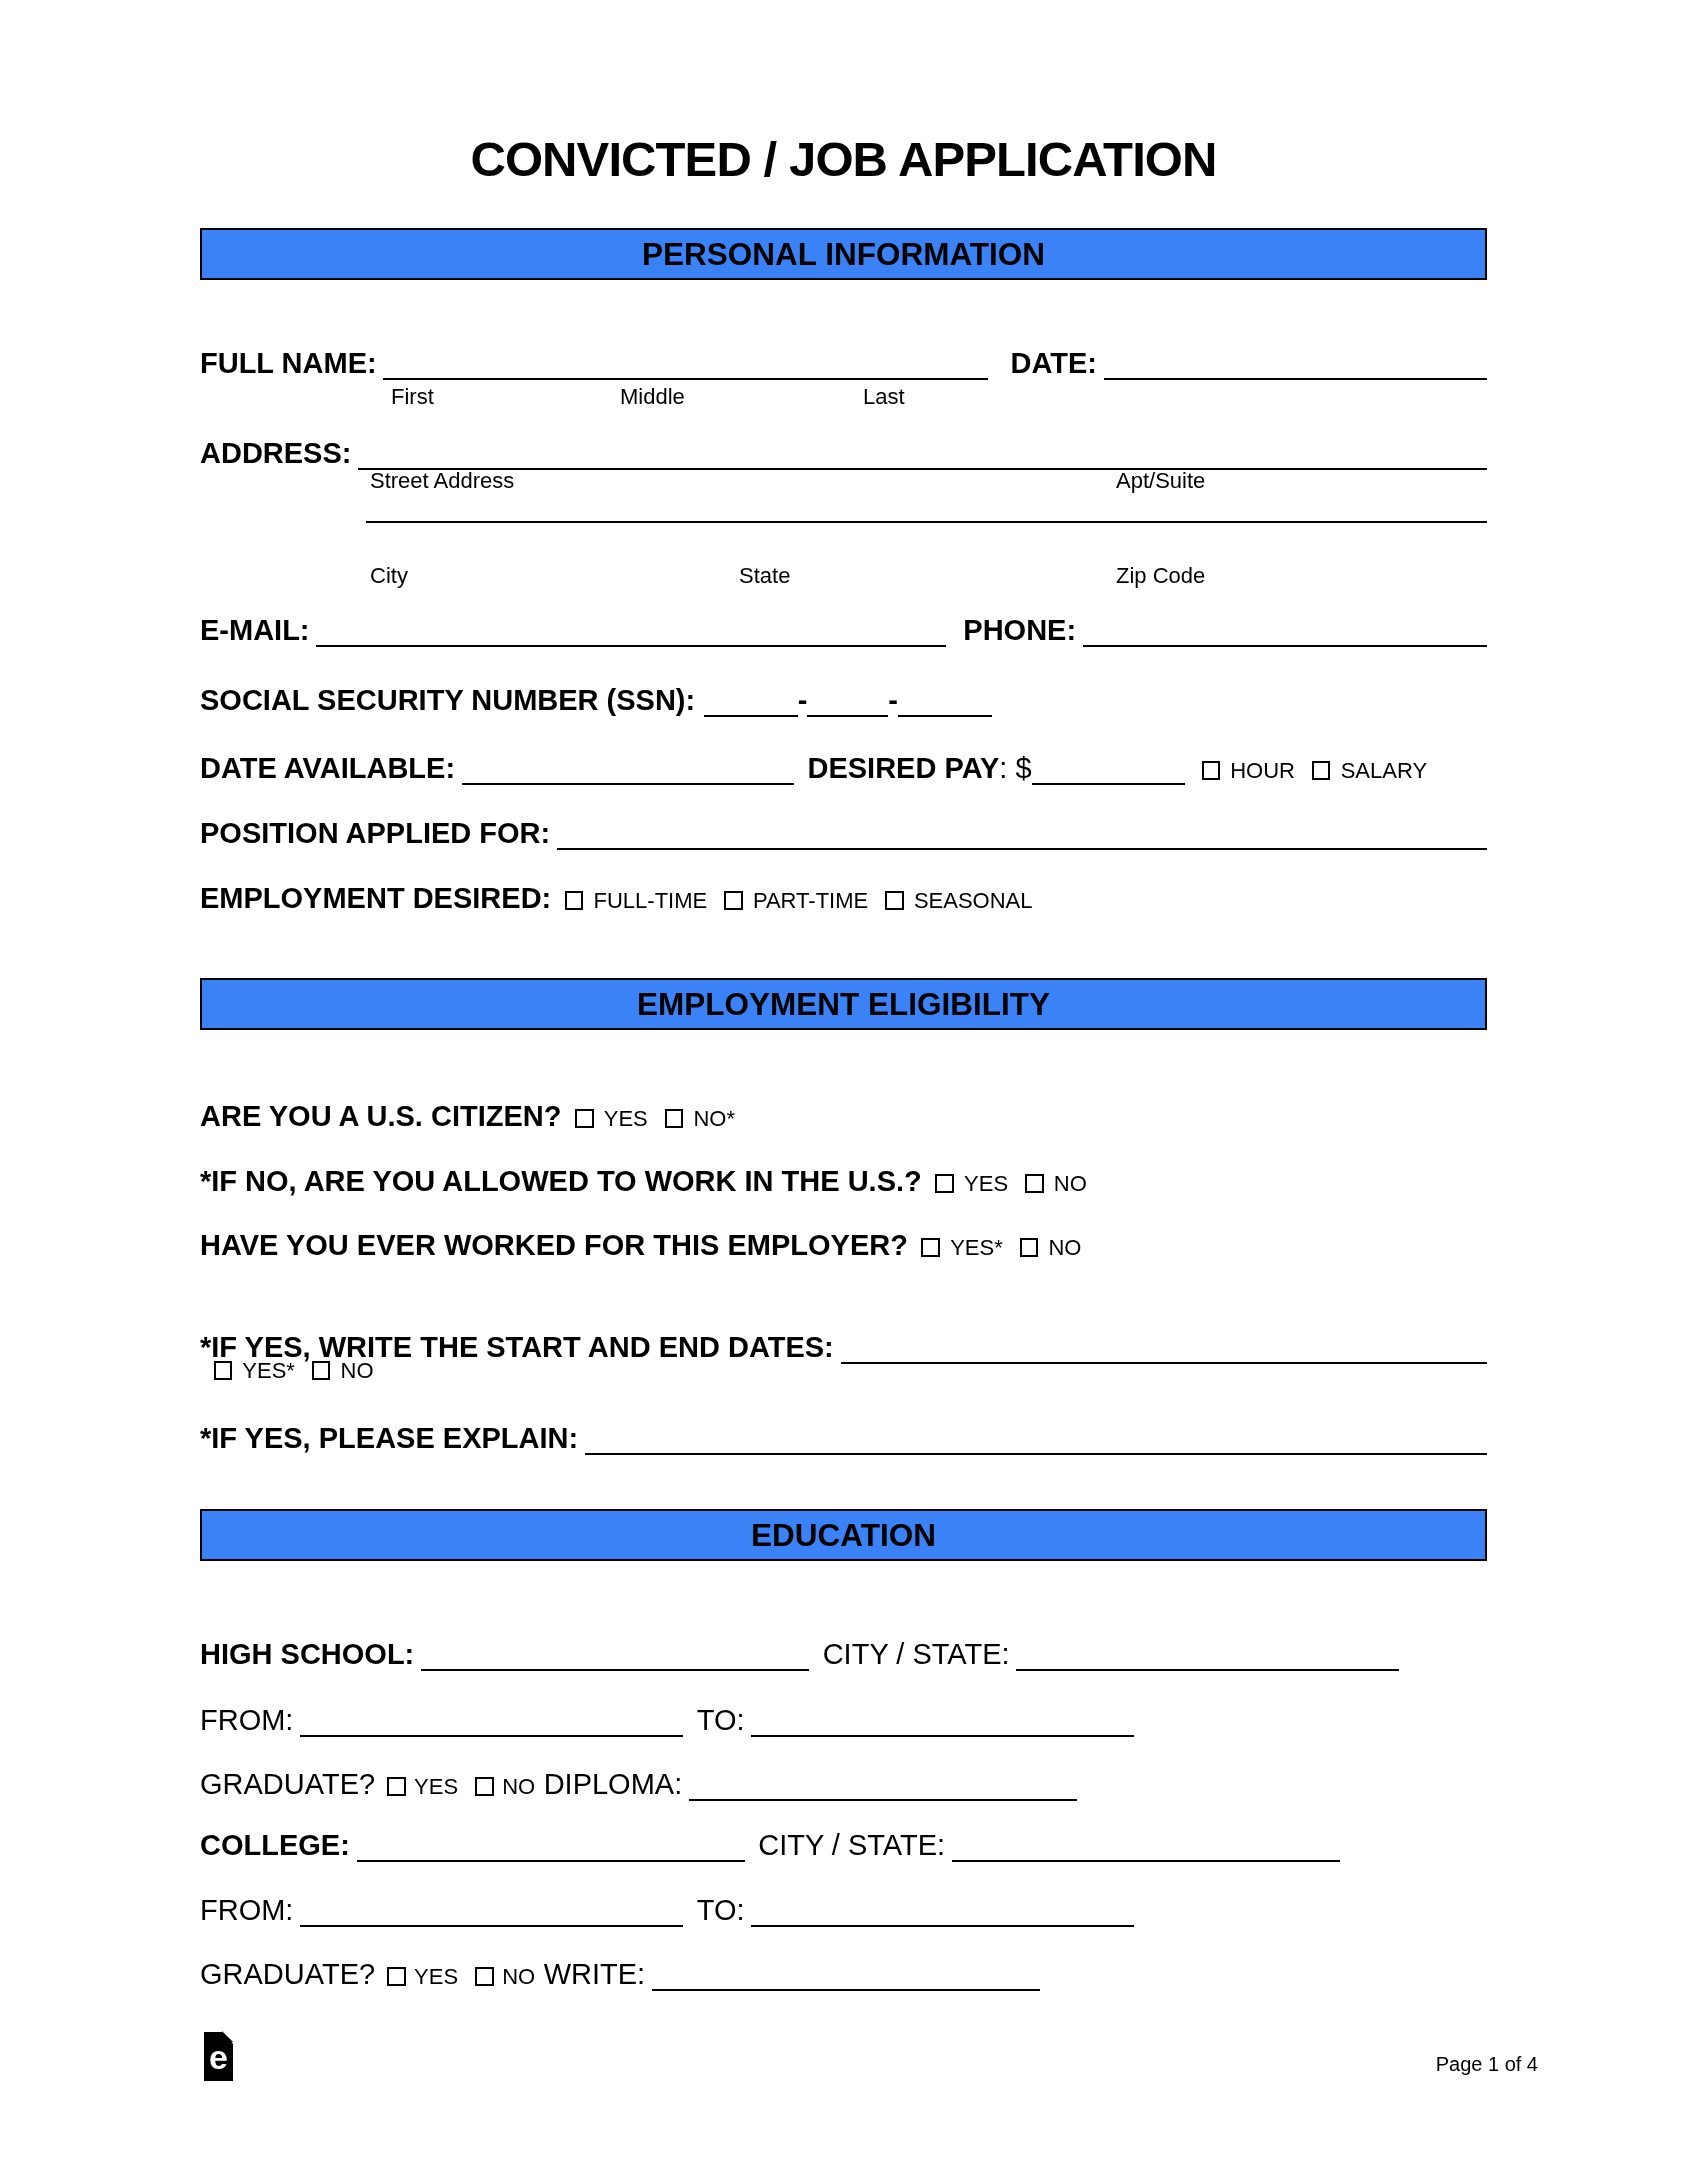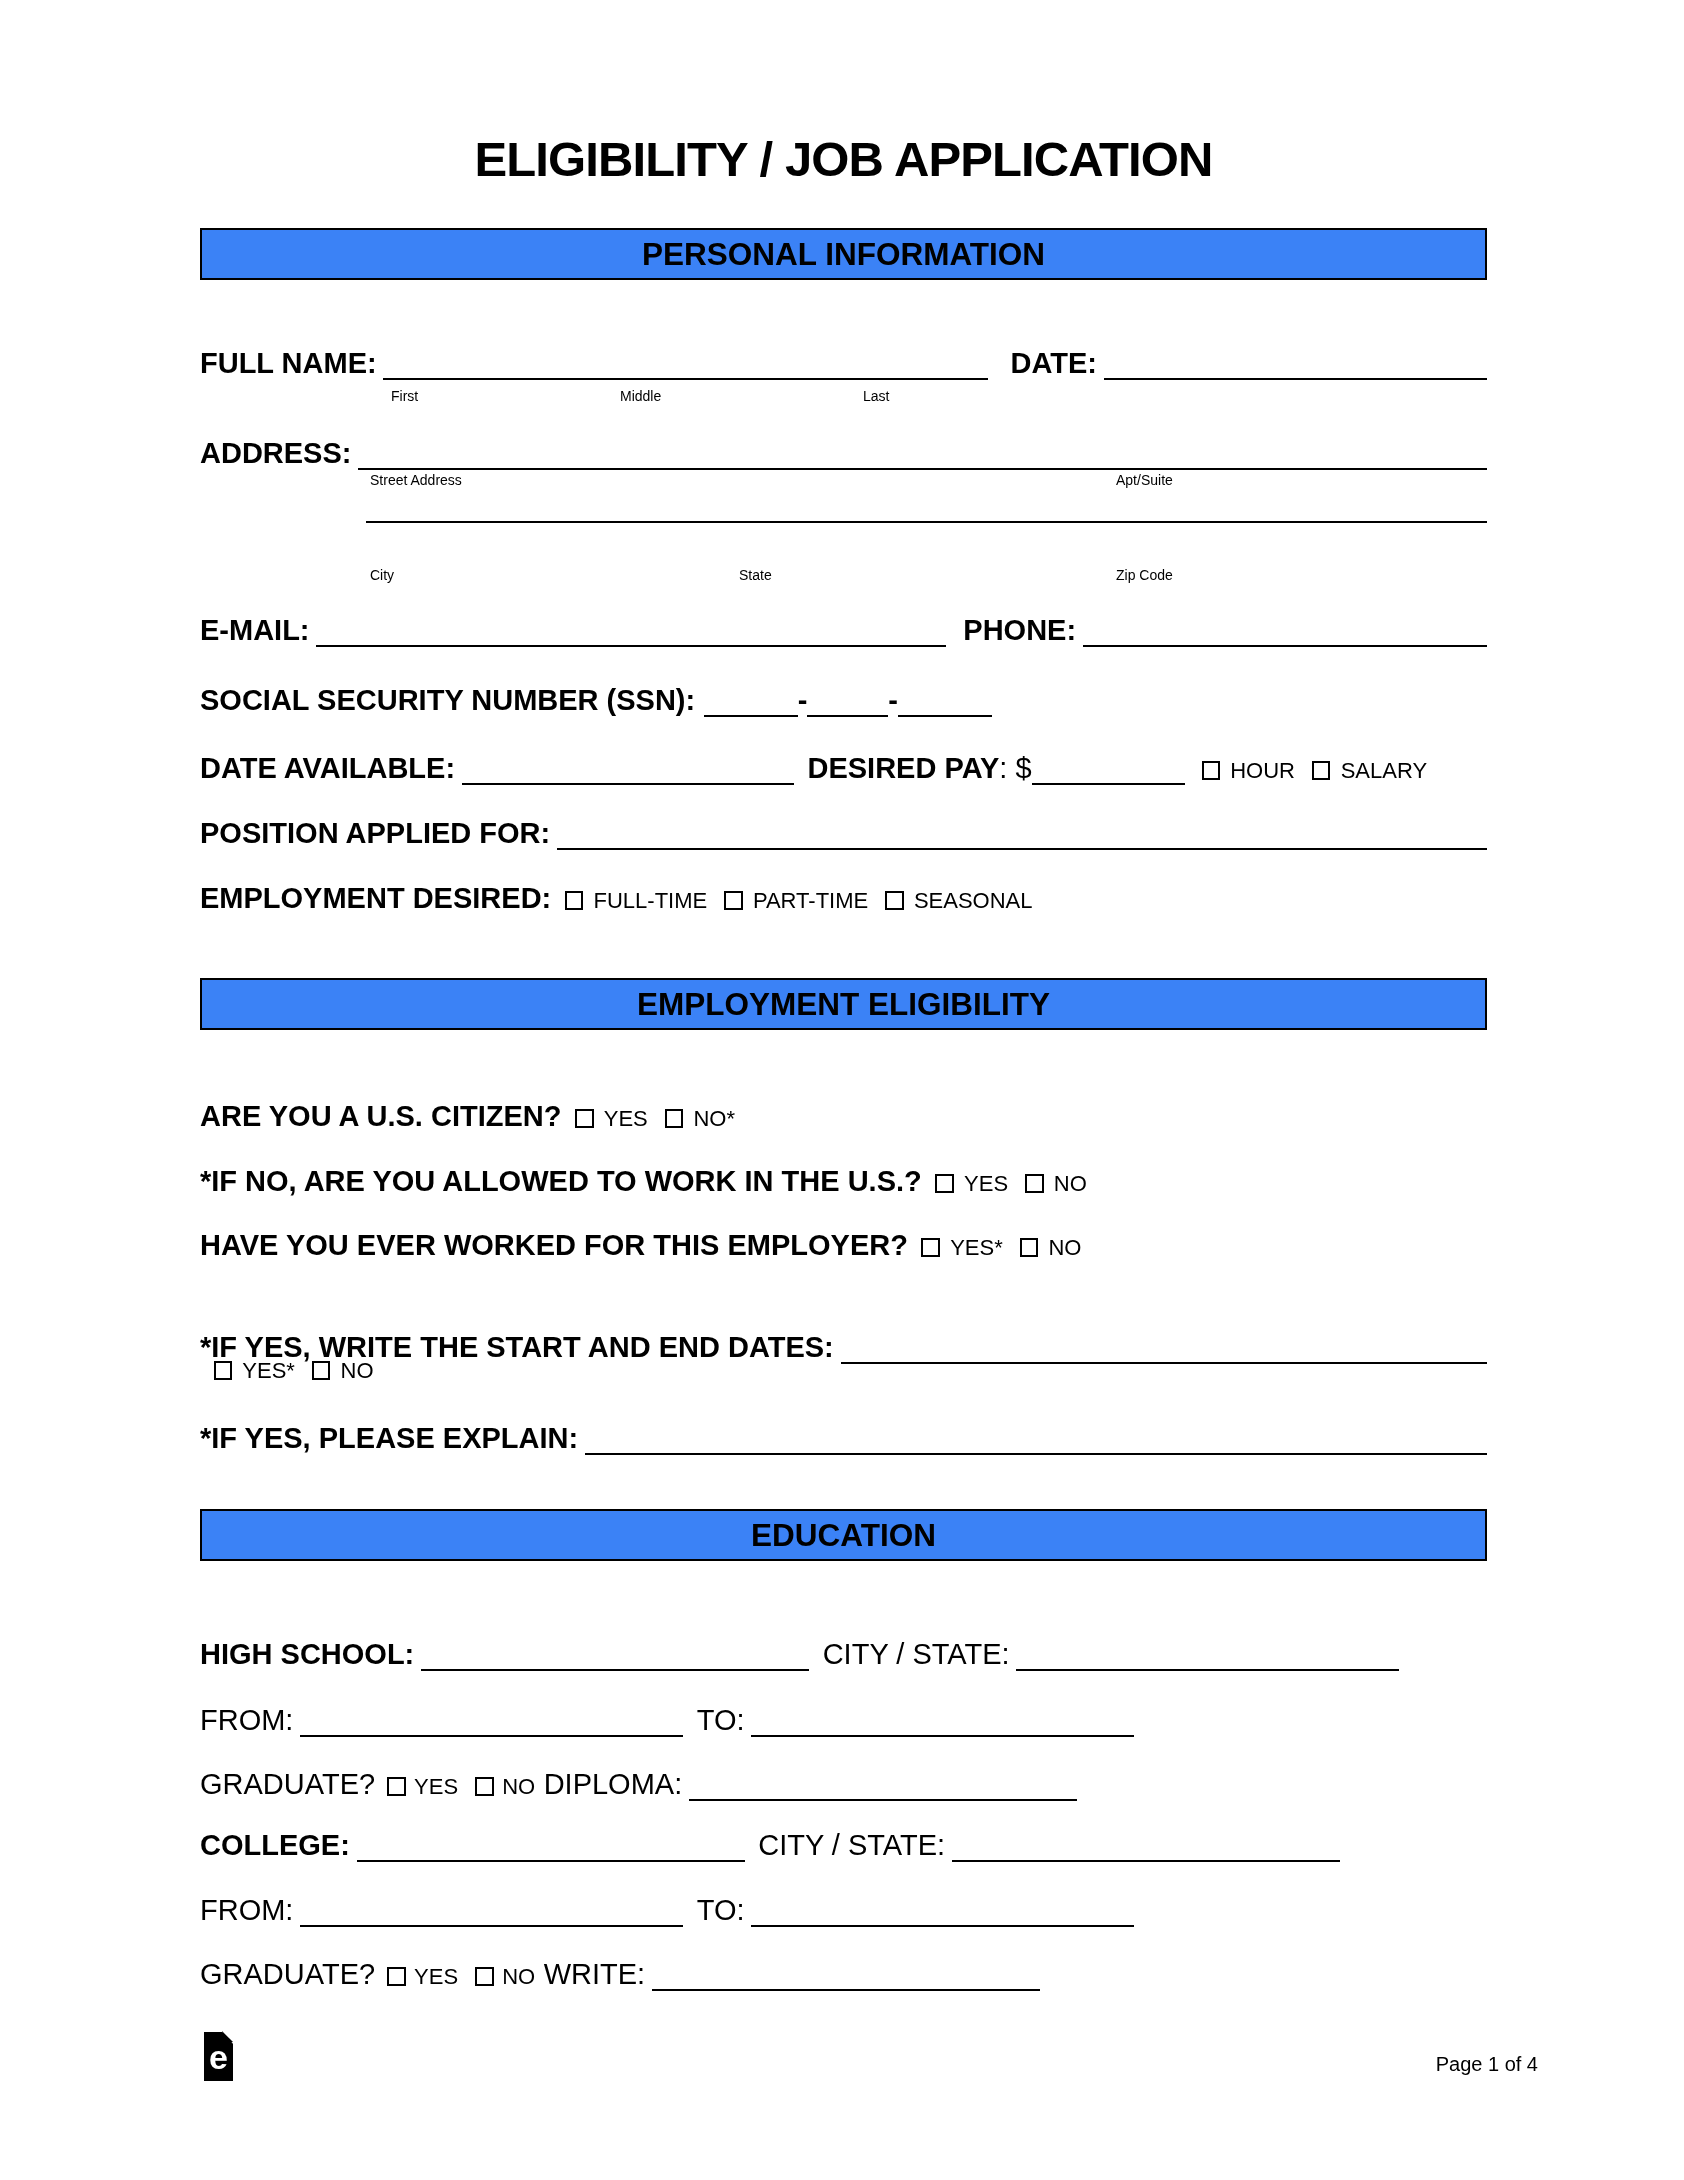--- a/index.html
+++ b/index.html
@@ -20,21 +20,21 @@
   .row{
     position:absolute;left:0;right:0;display:flex;align-items:flex-end;
     font-size:29px;line-height:34px;white-space:nowrap;
   }
   .b{font-weight:bold;}
   .r{font-weight:normal;}
   .line{height:0;border-bottom:2.6px solid #000;}
   .flex1{flex:1 1 auto;}
   .sub{
     position:absolute;left:0;right:0;height:29px;
-    font-size:14px;line-height:27px;
+    font-size:22px;line-height:27px;
   }
   .sub span{position:absolute;top:0;}
   .cb{
     flex:0 0 auto;width:14.5px;height:14.5px;border:2.1px solid #000;
     background:#fff;margin-bottom:5.1px;
   }
   .sm{font-size:22px;line-height:29px;}
   .ml8{margin-left:6.8px;} .ml10{margin-left:8.5px;} .ml14{margin-left:12px;}
   .ml16{margin-left:13.6px;} .ml20{margin-left:17px;} .ml26{margin-left:22px;}
   .mr10{margin-right:8.5px;} .mr12{margin-right:10.2px;}
@@ -59,21 +59,21 @@
   }
   .page-num{
     position:absolute;right:147px;top:2048px;font-size:20px;line-height:32px;
   }
 </style>
 </head>
 <body>
 
 <div class="content">
 
-  <div class="title">ELIGIBILITY / JOB APPLICATION</div>
+  <div class="title">CONVICTED / JOB APPLICATION</div>
 
   <div class="sec-header" style="top:228px">PERSONAL INFORMATION</div>
 
   <div class="row" style="top:346px">
     <span class="b">FULL NAME:</span>
     <span class="line w710 ml8"></span>
     <span class="b ml26">DATE:</span>
     <span class="line flex1 ml8"></span>
   </div>
   <div class="sub" style="top:383px">

